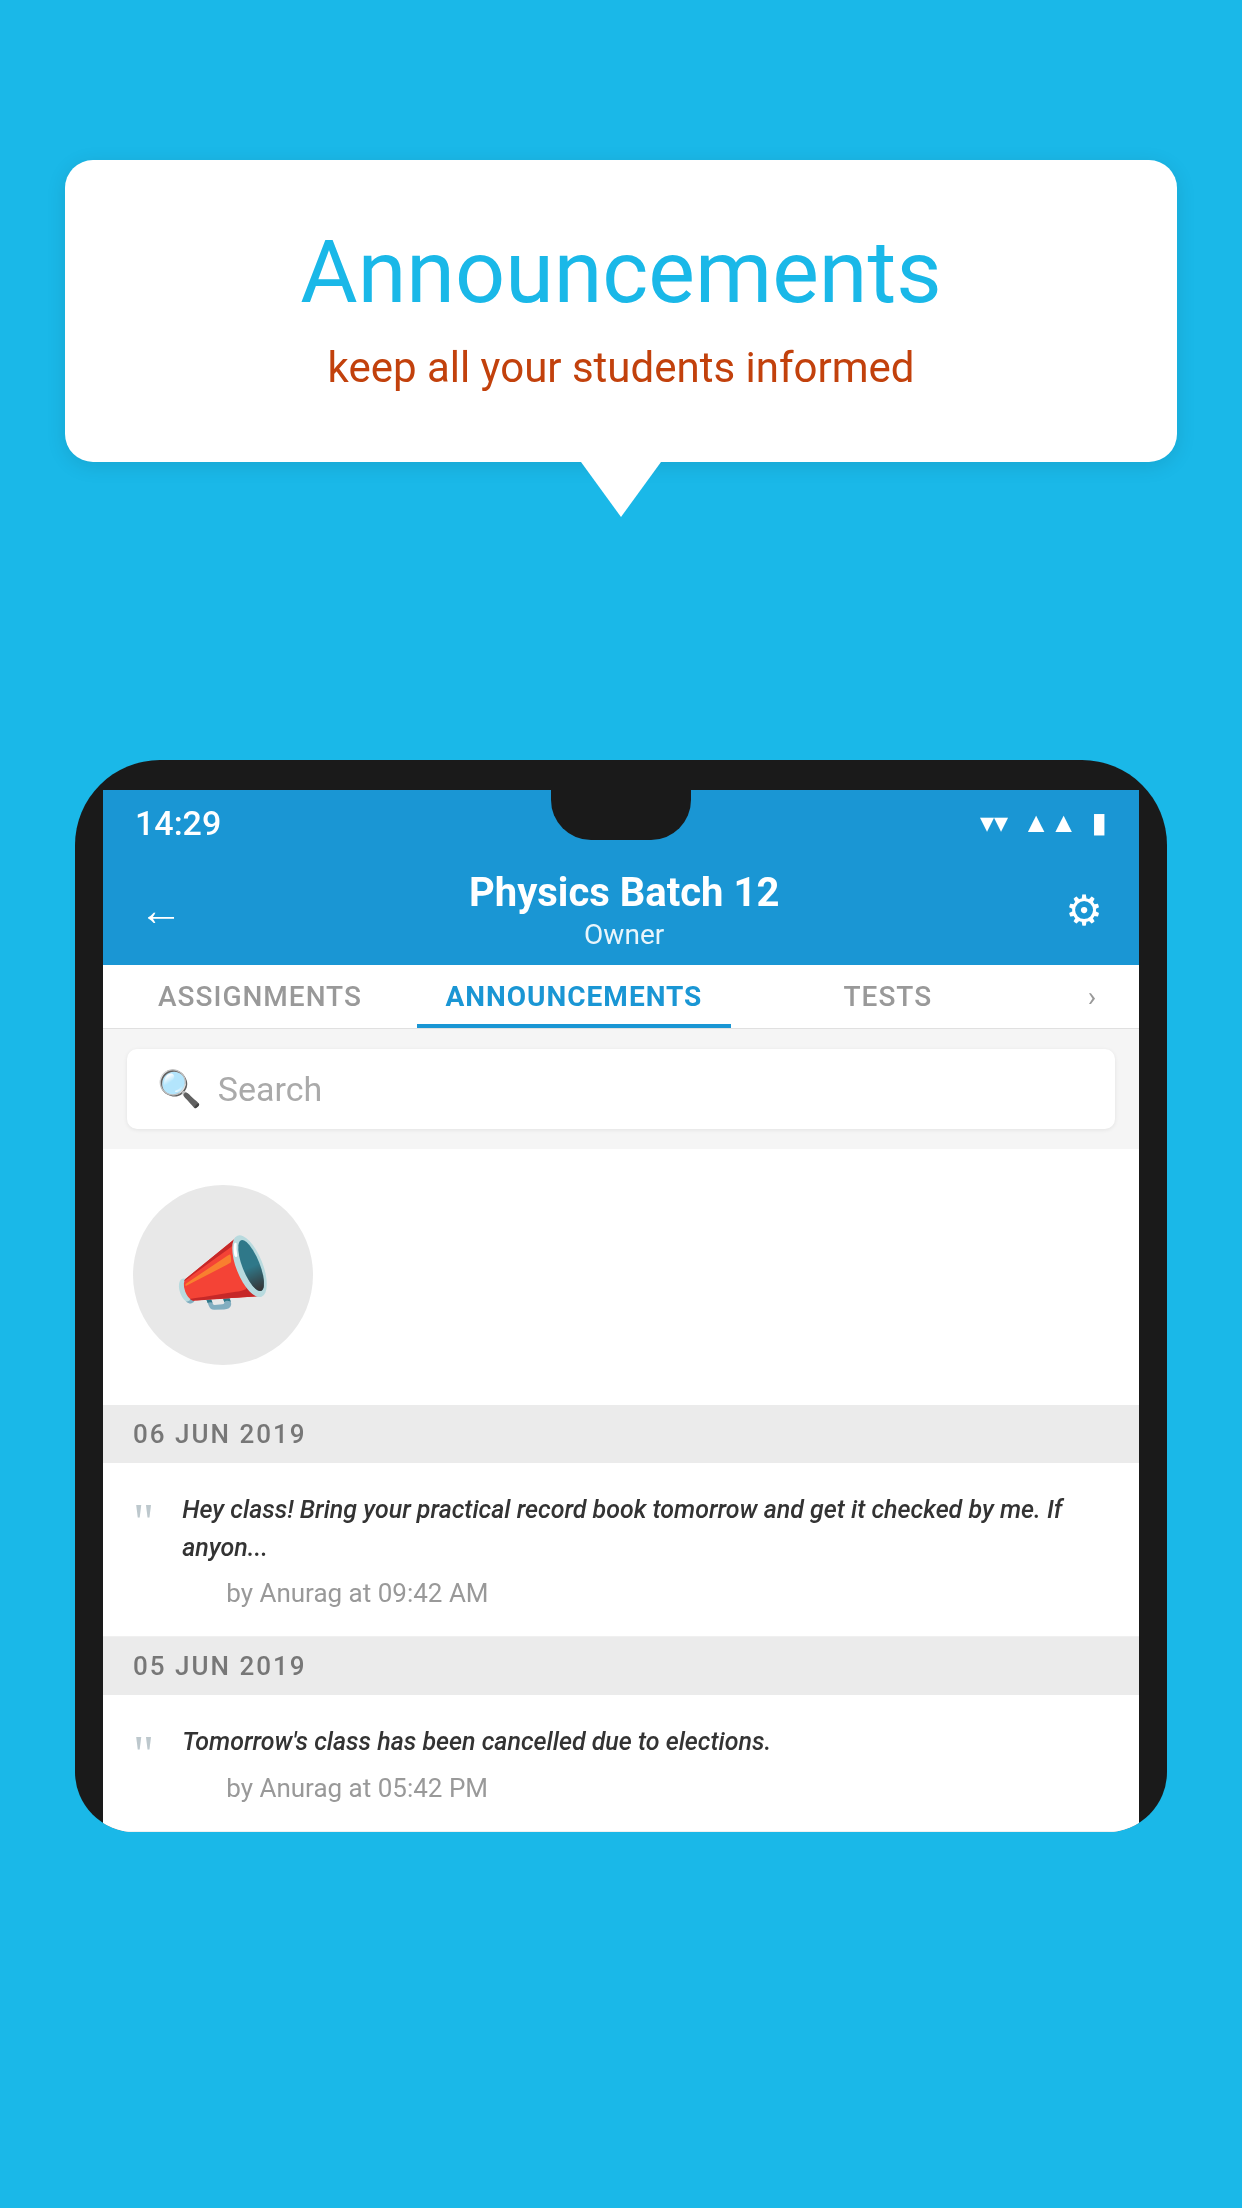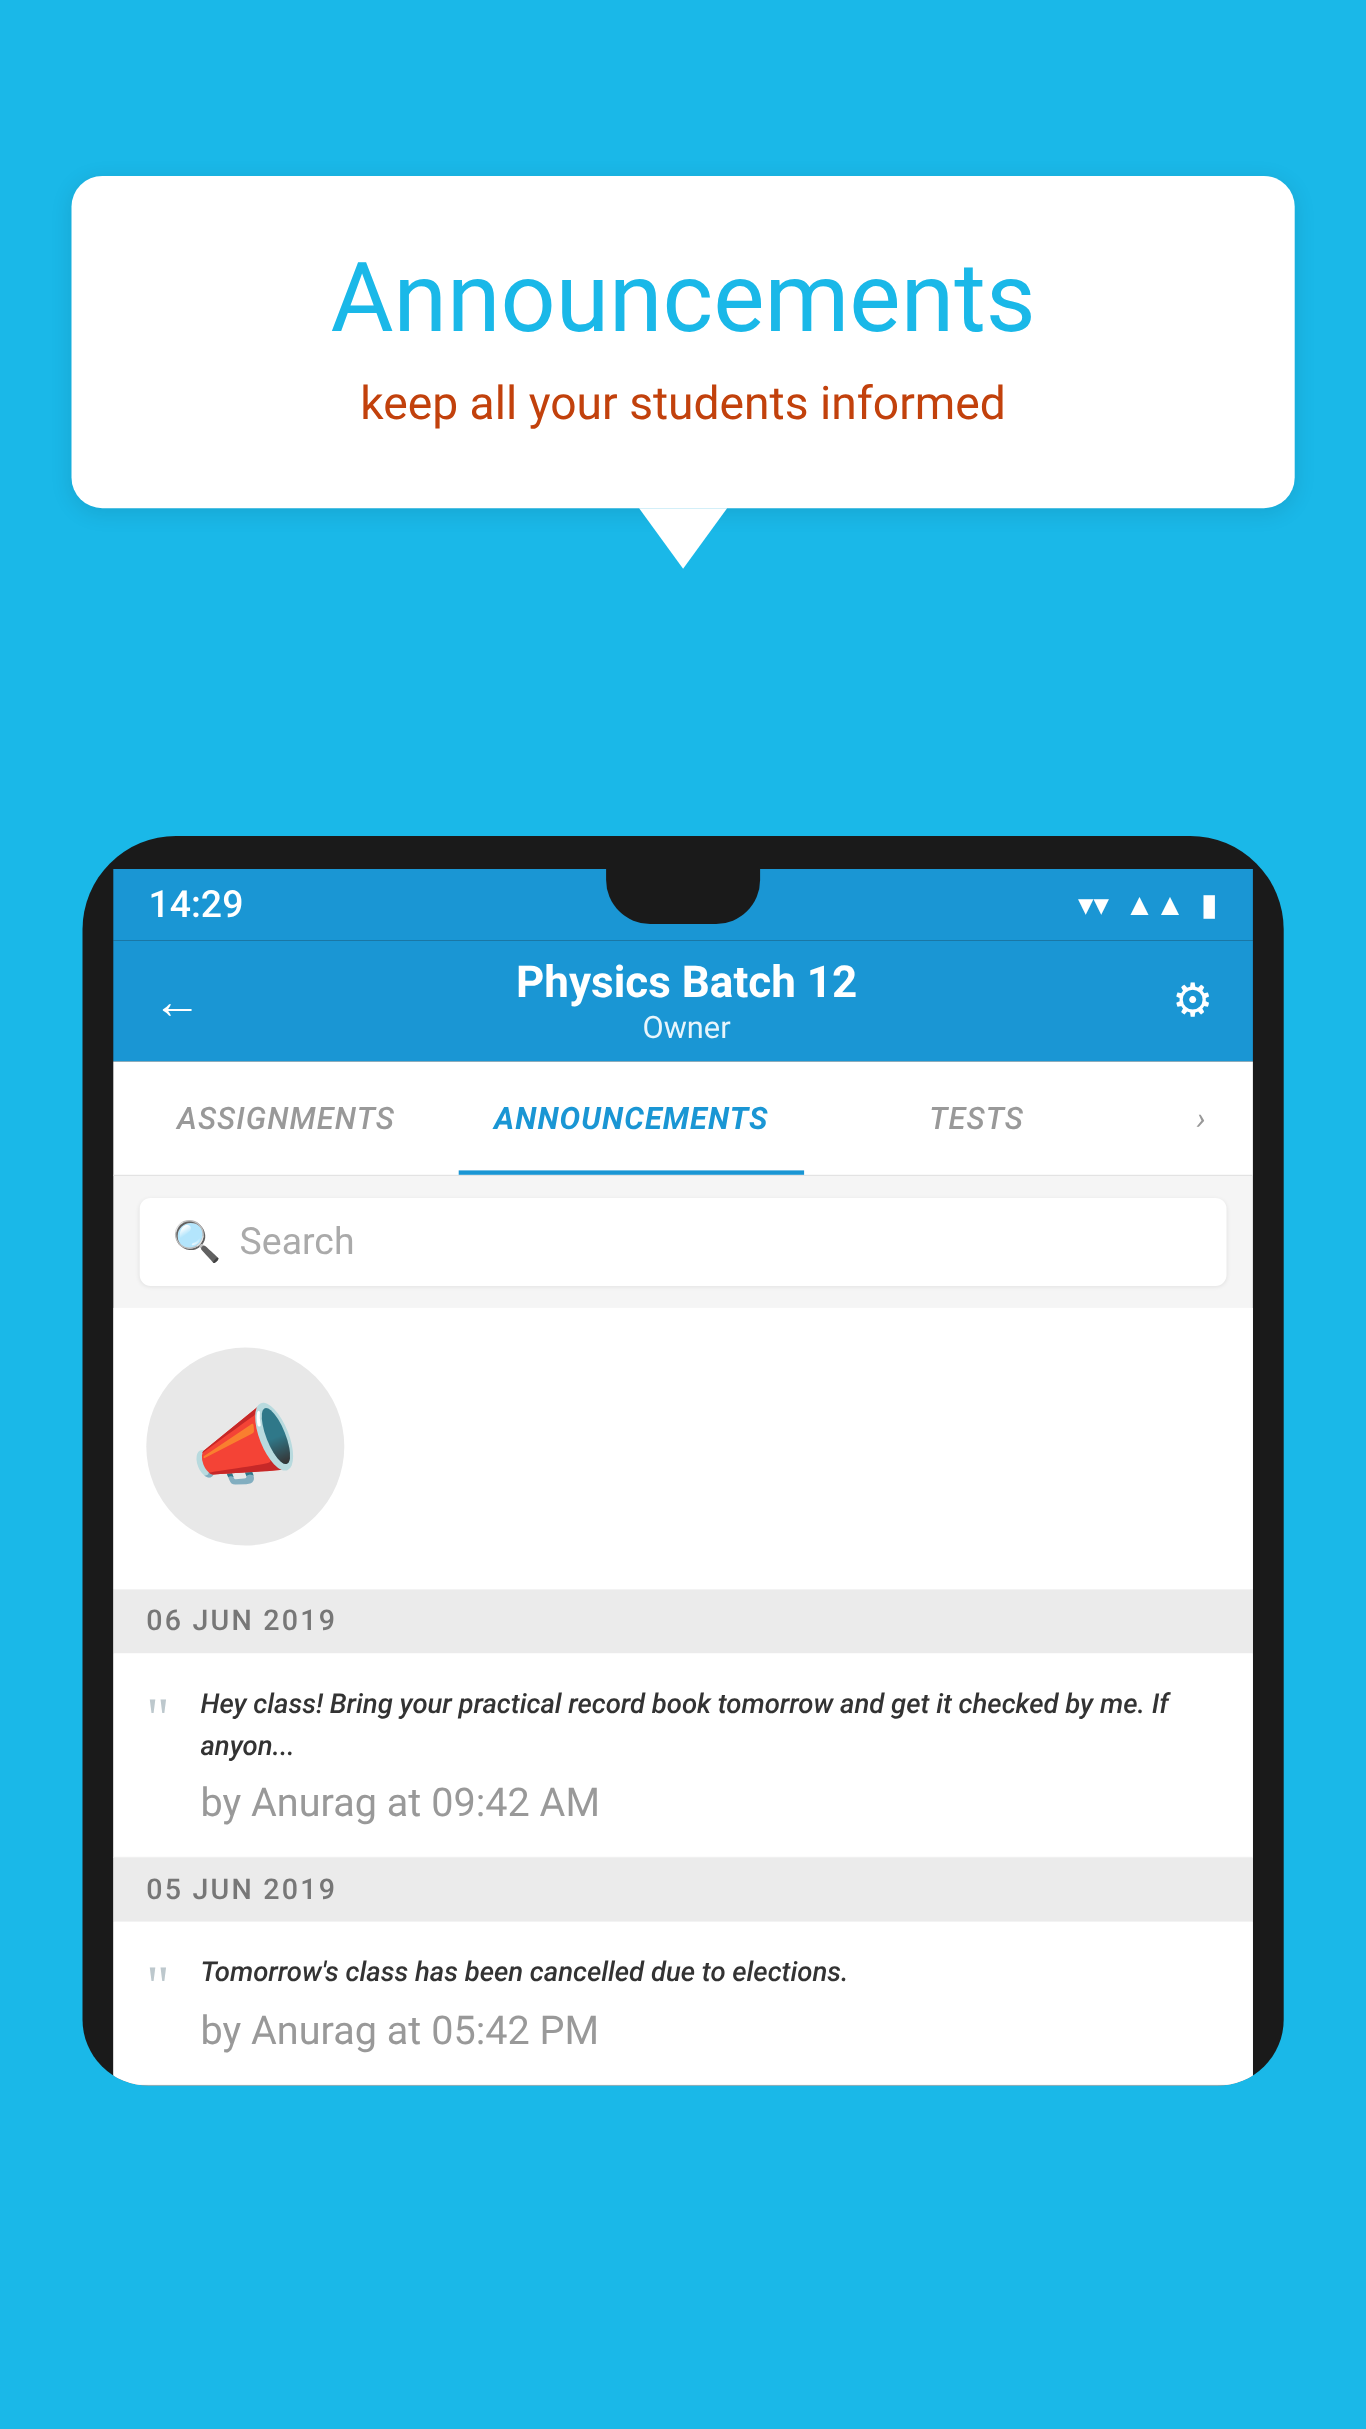--- a/index.html
+++ b/index.html
@@ -151,23 +151,22 @@
     .app-bar-settings {
       color: white;
       font-size: 42px;
       cursor: pointer;
     }
 
     
     .tabs {
       background: white;
       display: flex;
-      height: 104px;
+      height: 64px;
       border-bottom: 1px solid #e0e0e0;
-      font-style: italic;
     }
 
     .tab {
       flex: 1;
       display: flex;
       align-items: center;
       justify-content: center;
       font-size: 28px;
       color: #999;
       font-weight: 500;
@@ -315,22 +314,23 @@
     .announcement-text {
       font-size: 25px;
       color: #333;
       font-style: italic;
       font-weight: 500;
       line-height: 1.5;
       margin-bottom: 12px;
     }
 
     .announcement-meta {
-      font-size: 36px;
+      font-size: 26px;
       color: #999;
+      margin-left: 44px;
     }
   </style>
 </head>
 <body>
 
 <div class="speech-bubble-container">
   <div class="speech-bubble">
     <div class="speech-bubble-title">Announcements</div>
     <div class="speech-bubble-subtitle">keep all your students informed</div>
   </div>

